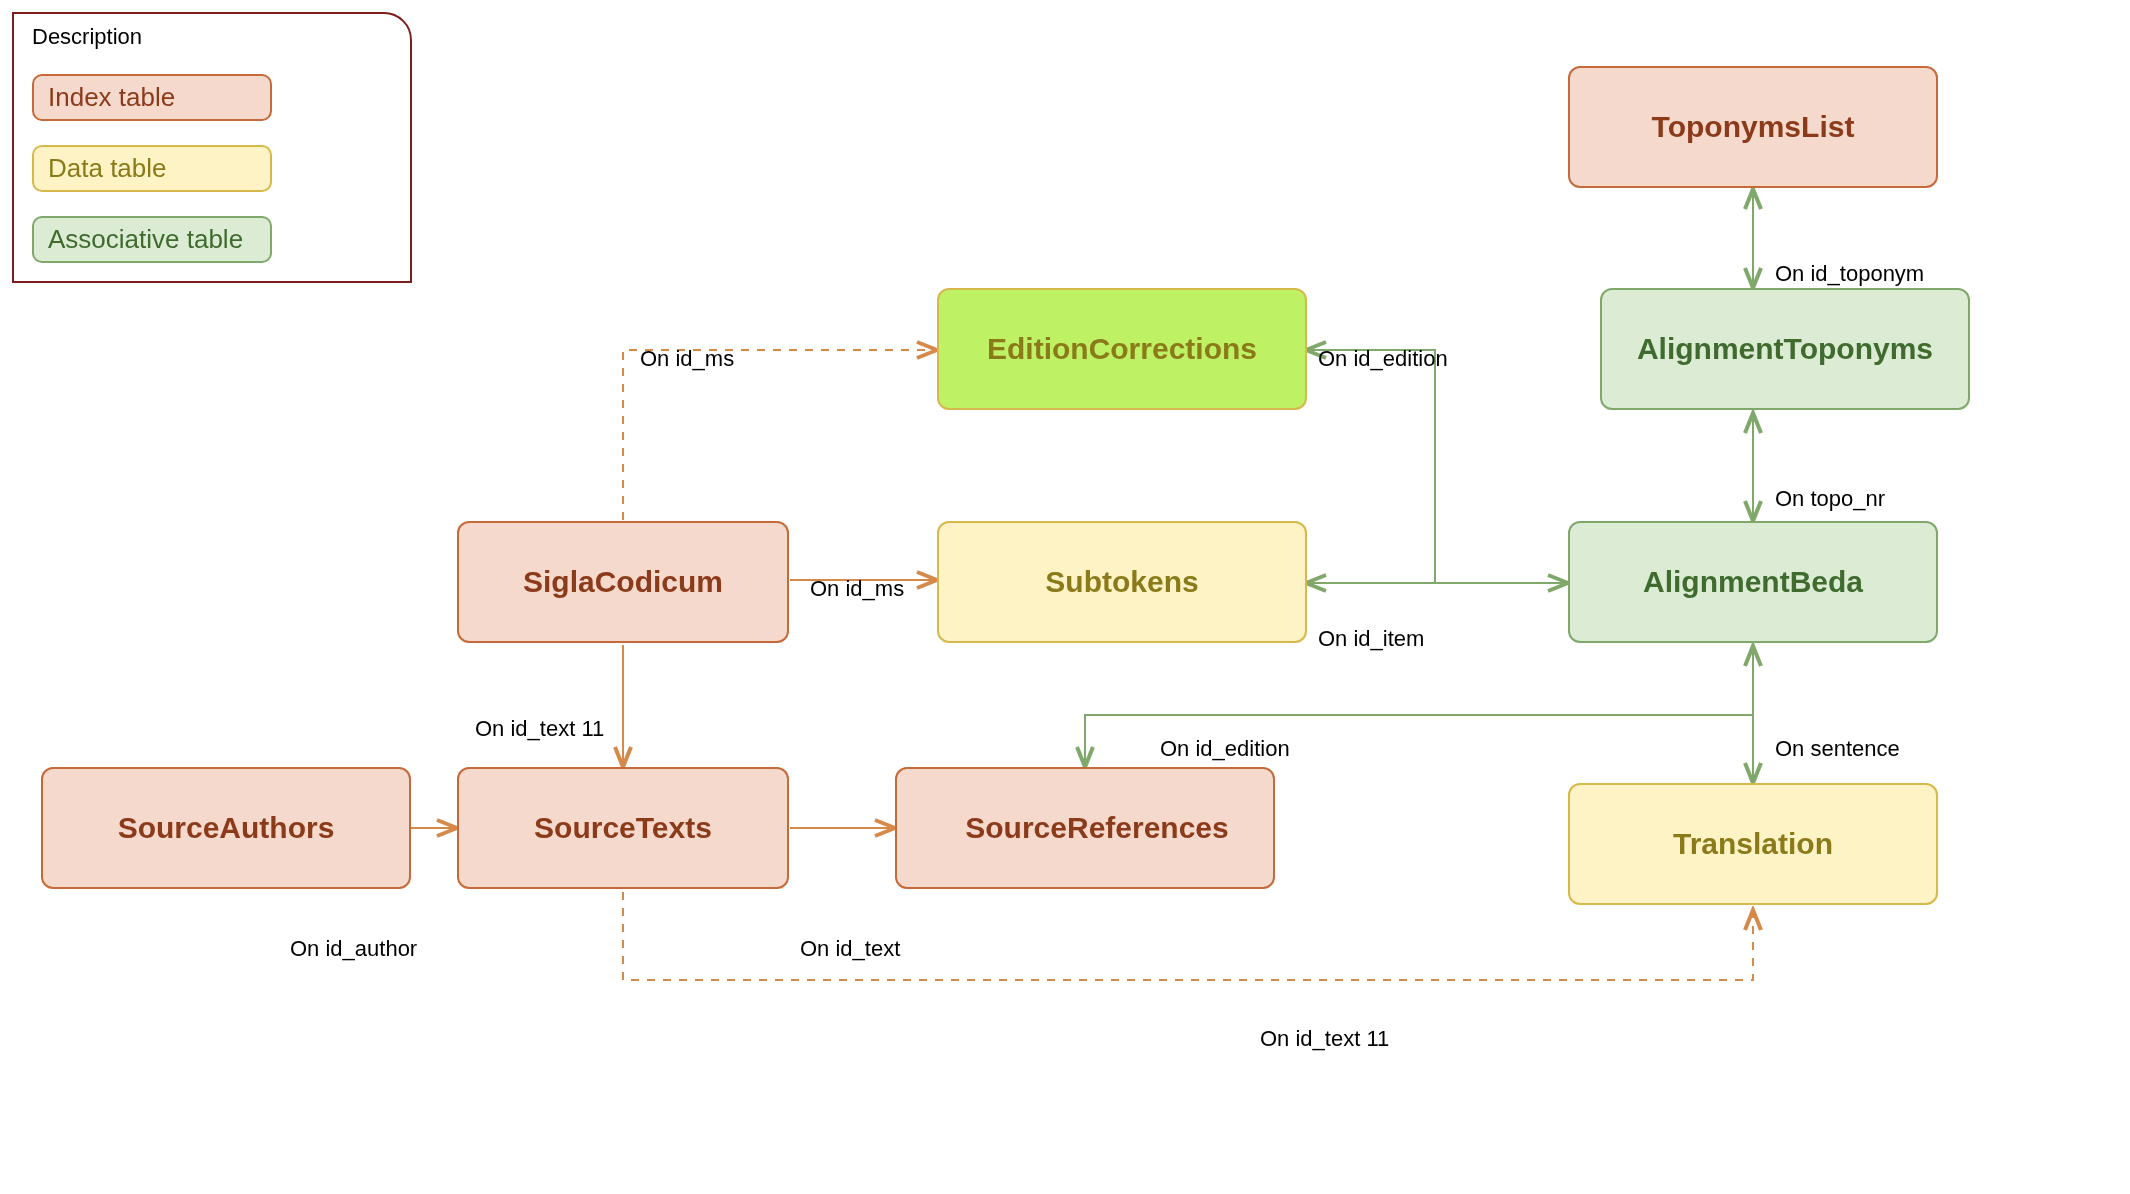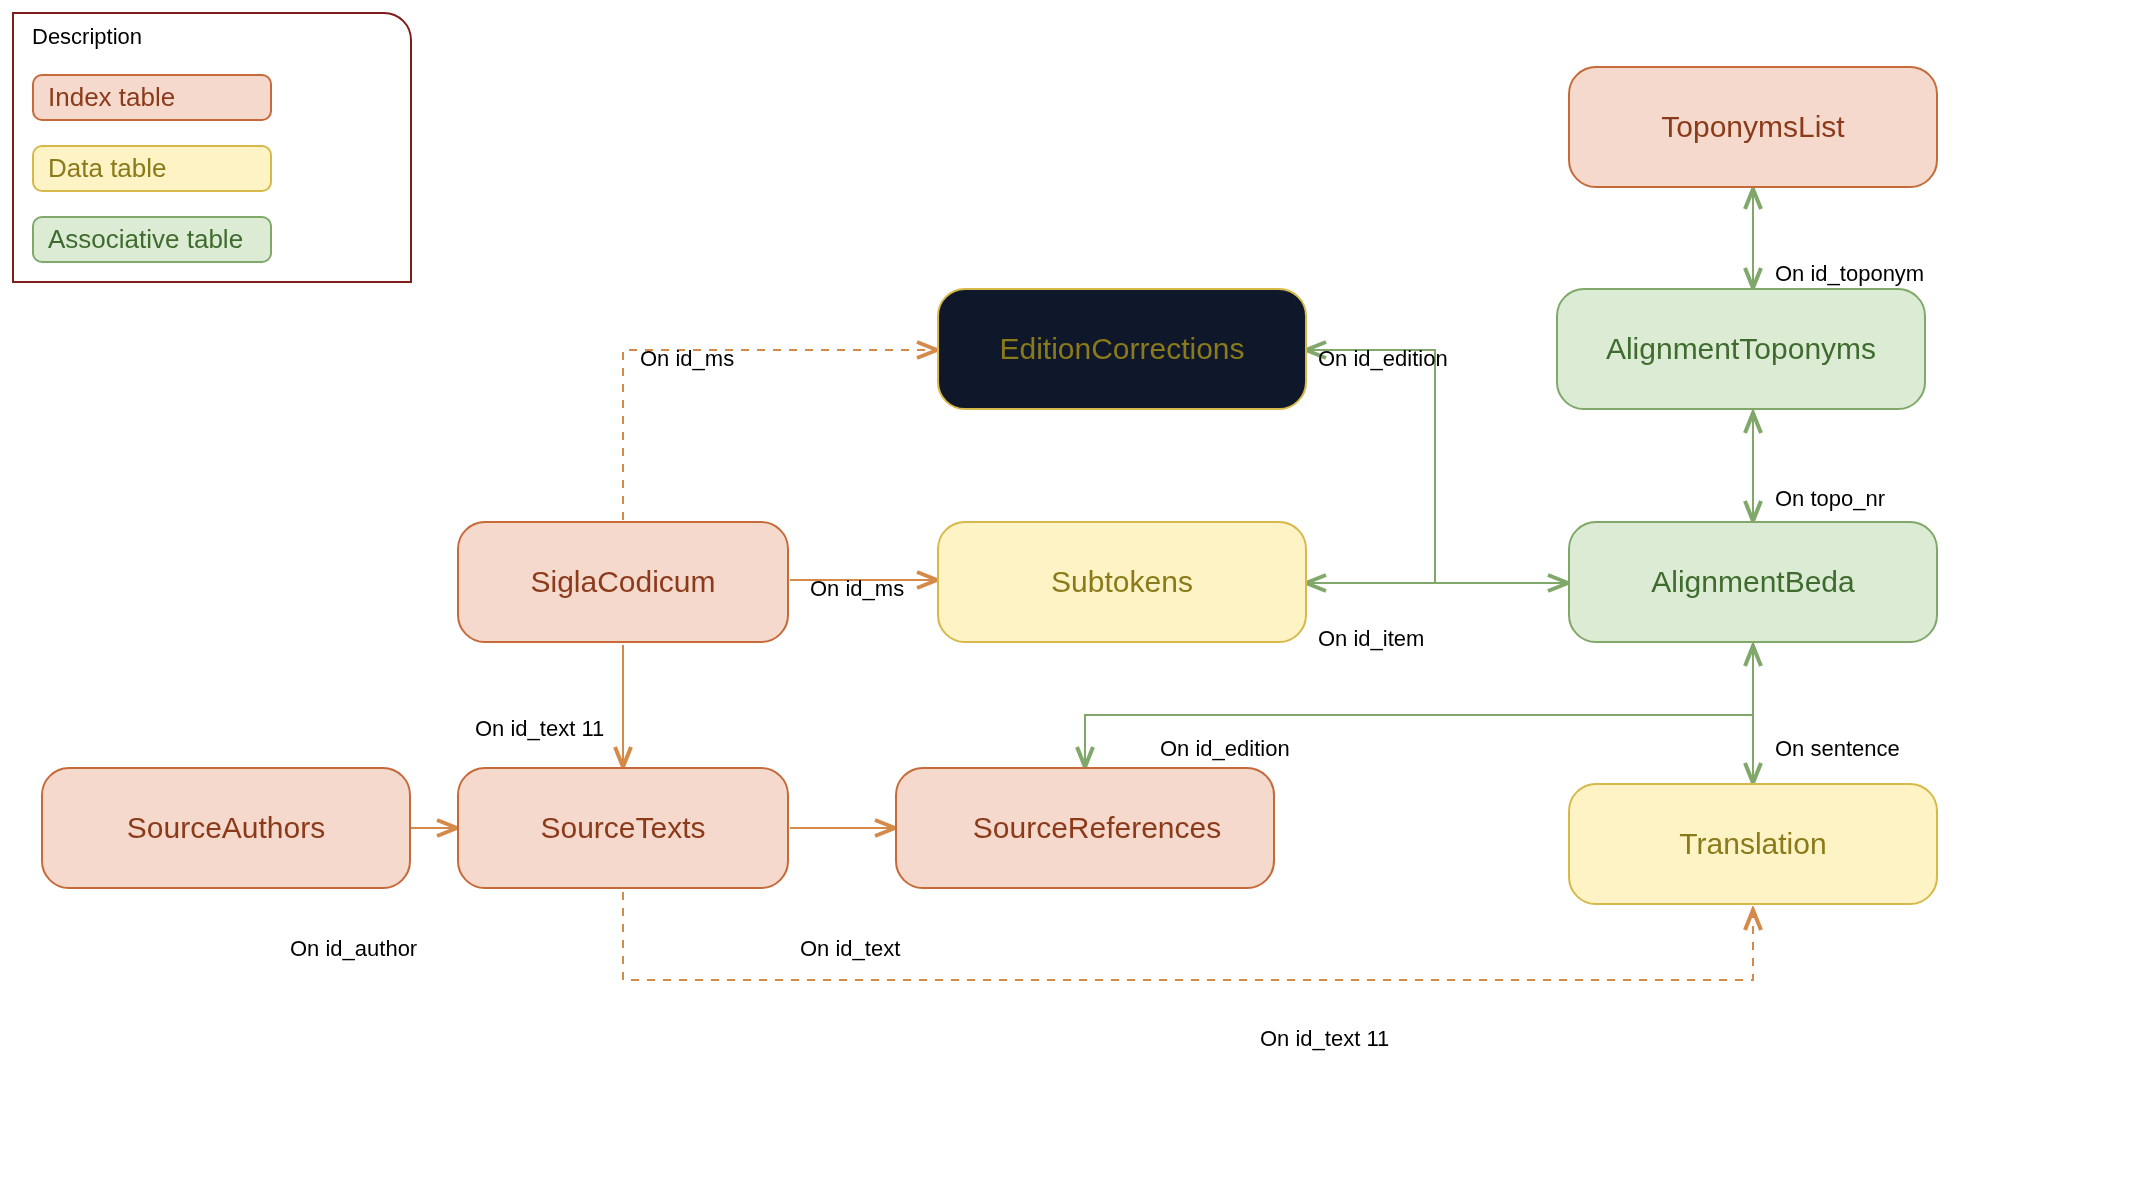--- a/index.html
+++ b/index.html
@@ -6,28 +6,28 @@
     margin: 0;
     padding: 0;
     width: 2130px;
     height: 1194px;
     background: #ffffff;
     font-family: "Segoe UI", Arial, sans-serif;
     position: relative;
   }
   .node {
     position: absolute;
-    border-radius: 28px;
+    border-radius: 12px;
     border-width: 2px;
     border-style: solid;
     display: flex;
     align-items: center;
     justify-content: center;
     font-size: 30px;
-    font-weight: 400;
+    font-weight: 700;
     box-sizing: border-box;
   }
   .legend {
     position: absolute;
     border: 2px solid #7f1d1d;
     border-radius: 0 28px 0 0;
     box-sizing: border-box;
     padding: 10px 18px 18px 18px;
   }
   .legend-title {
@@ -106,27 +106,27 @@
 
   <line x1="393" y1="828" x2="457" y2="828" stroke="#d68a4a" stroke-width="2" marker-end="url(#arr-orange)"></line>
 
   <line x1="790" y1="828" x2="895" y2="828" stroke="#d68a4a" stroke-width="2" marker-end="url(#arr-orange)"></line>
 
   <path d="M623,892 L623,980 L1753,980 L1753,910" fill="none" stroke="#d68a4a" stroke-width="2" stroke-dasharray="8,8" marker-end="url(#arr-orange)"></path>
 </svg>
 
 <div class="node" style="left:1568px; top:66px; width:370px; height:122px; background:#f5d9cd; border-color:#c66a3a; color:#8b3a1a;">ToponymsList</div>
 
-<div class="node" style="left:1556px; top:288px; width:370px; height:122px; background:#dcecd4; border-color:#7fa86a; color:#3f6b2f;">AlignmentToponyms</div>
+<div class="node" style="left:1600px; top:288px; width:370px; height:122px; background:#dcecd4; border-color:#7fa86a; color:#3f6b2f;">AlignmentToponyms</div>
 
 <div class="node" style="left:1568px; top:521px; width:370px; height:122px; background:#dcecd4; border-color:#7fa86a; color:#3f6b2f;">AlignmentBeda</div>
 
 <div class="node" style="left:1568px; top:783px; width:370px; height:122px; background:#fdf3c4; border-color:#d6b94a; color:#8a7a1a;">Translation</div>
 
-<div class="node" style="left:937px; top:288px; width:370px; height:122px; background:#0f172a; border-color:#d6b94a; color:#8a7a1a;">EditionCorrections</div>
+<div class="node" style="left:937px; top:288px; width:370px; height:122px; background:#bef264; border-color:#d6b94a; color:#8a7a1a;">EditionCorrections</div>
 
 <div class="node" style="left:937px; top:521px; width:370px; height:122px; background:#fdf3c4; border-color:#d6b94a; color:#8a7a1a;">Subtokens</div>
 
 <div class="node" style="left:457px; top:521px; width:332px; height:122px; background:#f5d9cd; border-color:#c66a3a; color:#8b3a1a;">SiglaCodicum</div>
 
 <div class="node" style="left:22px; top:767px; width:370px; height:122px; background:#f5d9cd; border-color:#c66a3a; color:#8b3a1a;margin-left:19px;">SourceAuthors</div>
 
 <div class="node" style="left:457px; top:767px; width:332px; height:122px; background:#f5d9cd; border-color:#c66a3a; color:#8b3a1a;">SourceTexts</div>
 
 <div class="node" style="left:895px; top:767px; width:380px; height:122px; background:#f5d9cd; border-color:#c66a3a; color:#8b3a1a;padding-left:24px;">SourceReferences</div>

